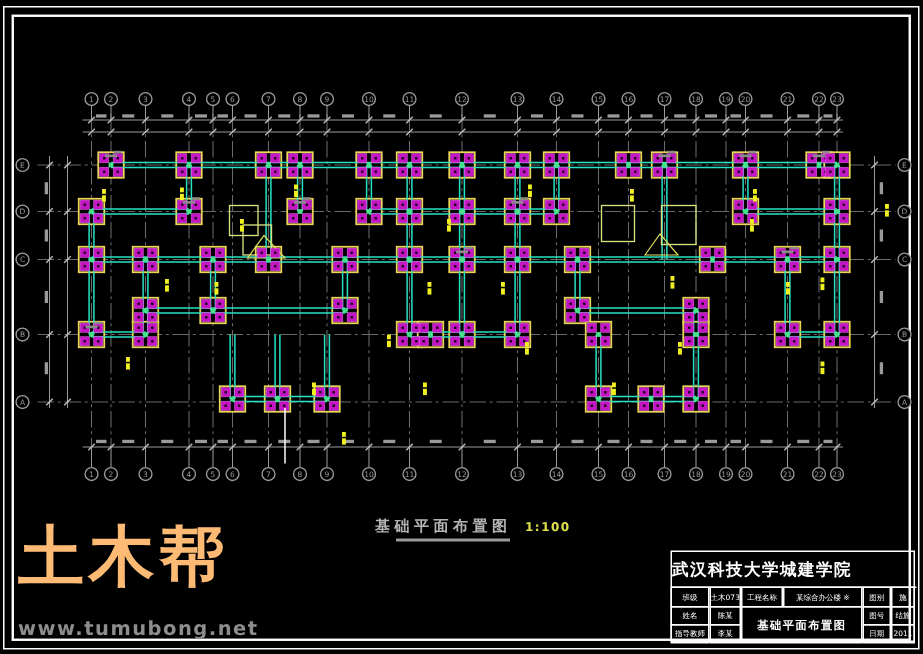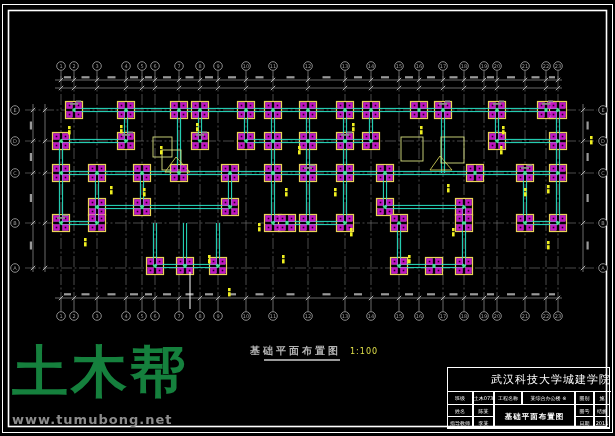--- a/index.html
+++ b/index.html
@@ -2,31 +2,31 @@
 <html><head>
 <meta charset="utf-8">
 <style>
   html,body{margin:0;padding:0;background:#000;}
   #sheet{position:relative;width:615px;height:436px;background:#000;overflow:hidden;
          font-family:"DejaVu Sans","Liberation Sans",sans-serif;}
   svg{position:absolute;left:0;top:0;}
   
   #dtitle{position:absolute;left:250px;top:339px;white-space:nowrap;}
   #dtitle .t{font-size:10px;font-weight:bold;letter-spacing:3px;color:#b4b4b4;}
-  #dtitle .s{font-size:8px;font-weight:normal;color:#e0e04a;margin-left:9px;letter-spacing:1px;}
+  #dtitle .s{font-size:8px;font-weight:bold;color:#e0e04a;margin-left:9px;letter-spacing:1px;}
   #dtitle .u{position:absolute;left:14px;top:20px;width:76px;height:2px;background:#9a9a9a;}
   
   #wm{position:absolute;left:12px;top:348px;}
-  #wm .logo{font-size:56px;line-height:48px;font-weight:bold;color:#15803d;letter-spacing:3px;}
+  #wm .logo{font-size:44px;line-height:48px;font-weight:bold;color:#fdba74;letter-spacing:3px;}
   #wm .url{font-size:13px;font-weight:bold;color:#8d8d8d;letter-spacing:1px;margin-top:16px;}
   
   #tblock{position:absolute;left:447px;top:367px;width:163px;height:61px;
           border:1px solid #fff;box-sizing:border-box;color:#fff;}
   .tb-school{position:absolute;left:0;top:0;width:163px;height:24px;line-height:24px;
-             text-align:right;font-size:11px;font-weight:normal;letter-spacing:1px;
+             text-align:left;font-size:11px;font-weight:bold;letter-spacing:1px;
              border-bottom:1px solid #fff;box-sizing:border-box;overflow:hidden;}
   .tb-cell{position:absolute;box-sizing:border-box;border:1px solid #fff;
            display:flex;align-items:center;justify-content:center;
            font-size:5px;overflow:hidden;white-space:nowrap;}
   .tb-big{font-size:7.5px;font-weight:bold;letter-spacing:1px;}
 </style>
 </head>
 <body>
 
 <div id="sheet">

